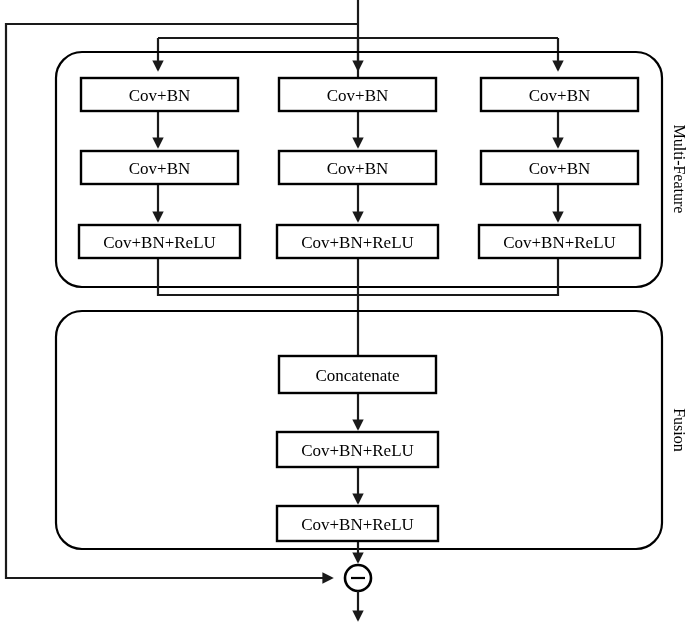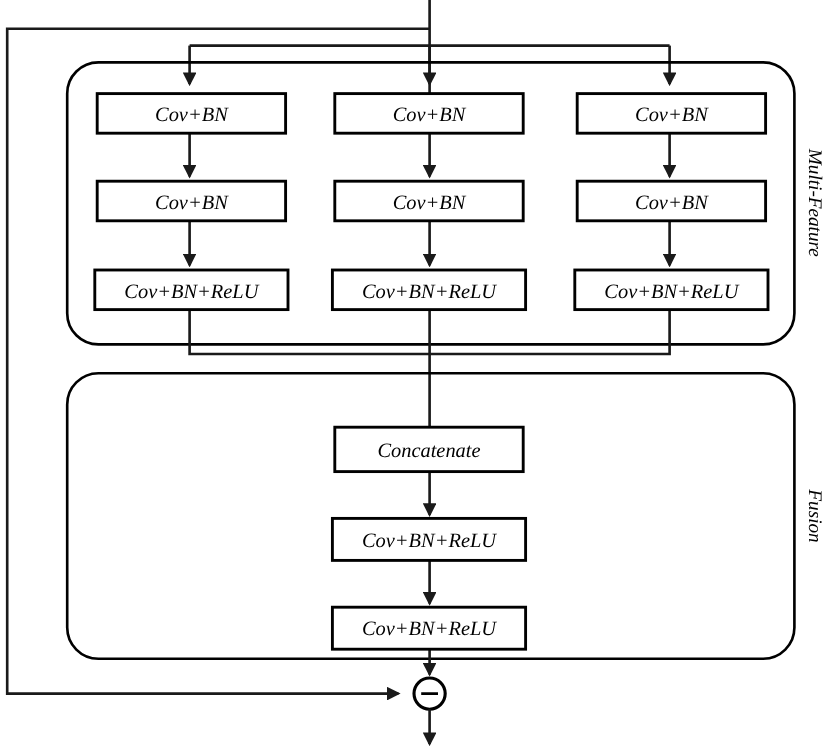--- a/index.html
+++ b/index.html
@@ -10,21 +10,20 @@
   }
   body {
     font-family: "Liberation Serif", "DejaVu Serif", serif;
   }
   #diagram-root {
     position: relative;
     width: 700px;
     height: 623px;
     background: #ffffff;
     overflow: hidden;
-    font-style: italic;
   }
   #diagram-svg {
     position: absolute;
     left: 0;
     top: 0;
     width: 700px;
     height: 623px;
     display: block;
   }
   .node-box {

